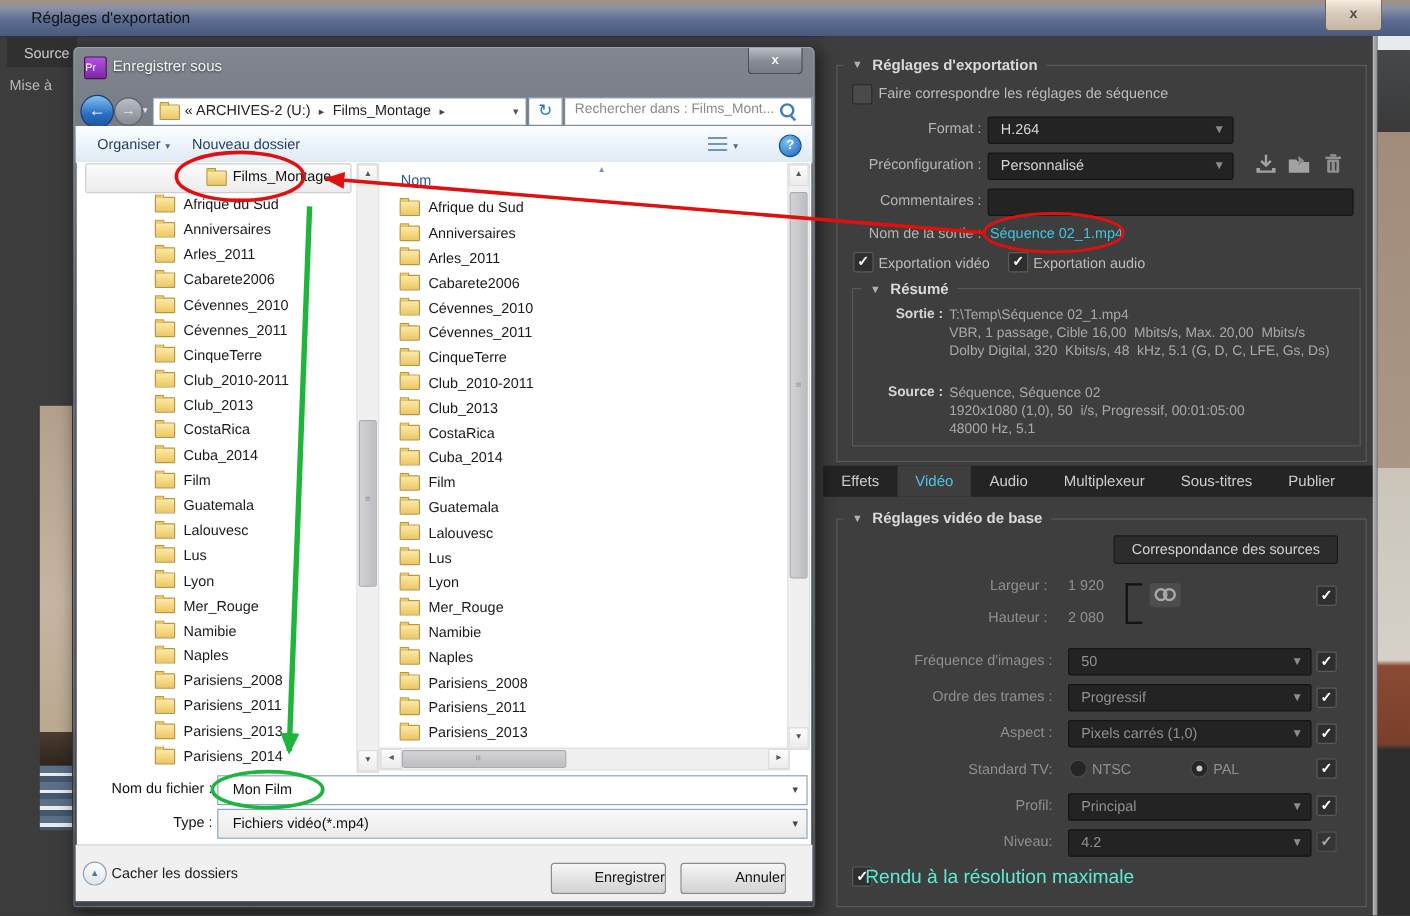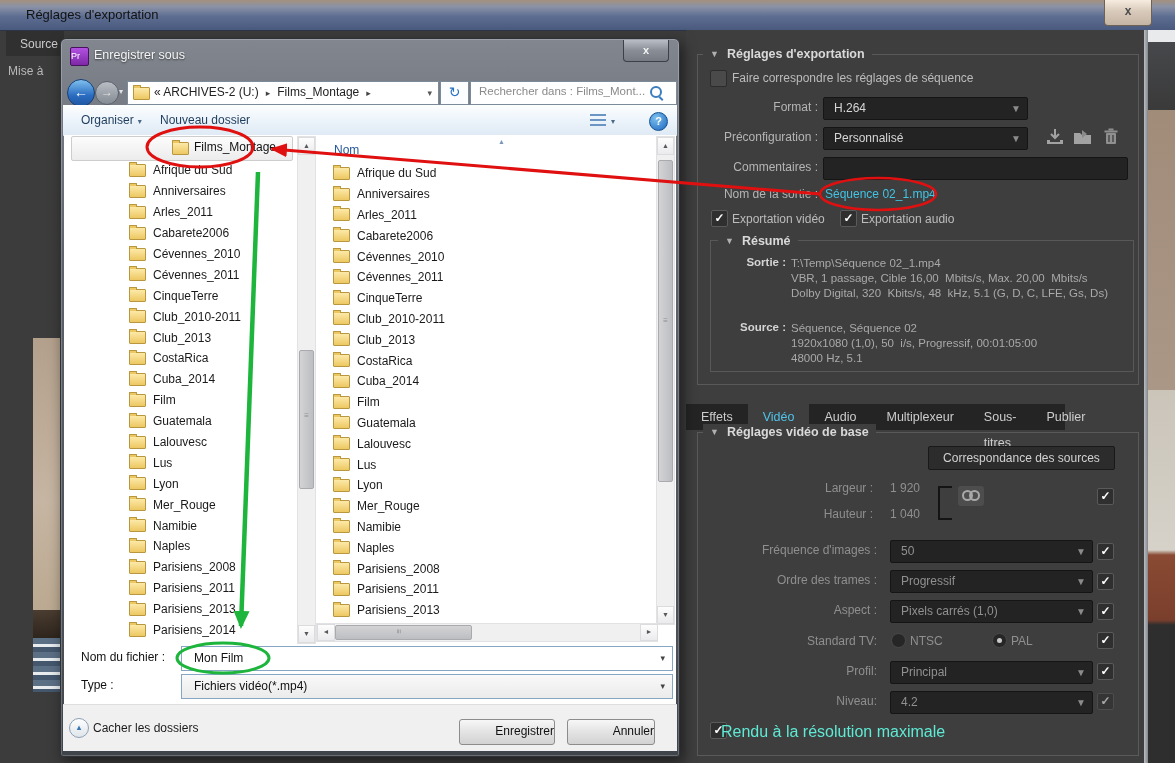--- a/index.html
+++ b/index.html
@@ -53,21 +53,21 @@
   .pcheck{width:15px;height:15px;background:#2f2f2f;border:1px solid #5a5a5a;border-radius:2px;
     color:#fff;font-size:12px;font-weight:bold;line-height:14px;text-align:center;cursor:pointer}
   .pcheck.empty{color:transparent}
   .pcheck.dim{opacity:.55}
   .radio{width:13px;height:13px;border-radius:50%;background:#262626;border:1px solid #4a4a4a;cursor:pointer}
   .radio.sel::after{content:'';position:absolute;left:4px;top:4px;width:5px;height:5px;
     border-radius:50%;background:#c9c9c9}
   .cyanlink{font-size:12px;color:#41c4e3;cursor:pointer}
   .sum-label{font-size:11.5px;font-weight:bold;color:#d4d4d4;text-align:right}
   .sum-lines{font-size:11.5px;color:#a9a9a9;line-height:14.8px;white-space:pre-wrap}
-  .tabbar{left:686px;top:404px;width:379px;height:26px;background:#242424;display:flex}
+  .tabbar{left:686px;top:388px;width:459px;height:26px;background:#242424;display:flex}
   .ptab{padding:0 15px;line-height:26px;font-size:12.5px;color:#cdcdcd;cursor:pointer}
   .ptab.active{background:#3e3e3e;color:#4fc3e8}
   .pbtn{background:#2c2c2c;border:1px solid #191919;border-radius:2px;color:#d2d2d2;
     font-size:12px;text-align:center;cursor:pointer}
   .bracket{width:12px;height:30px;border-left:2px solid #141414;border-top:2px solid #141414;
     border-bottom:2px solid #141414}
   .chainbtn{width:26px;height:20px;background:#4d4d4d;border-radius:3px;cursor:pointer}
   .chainbtn i{position:absolute;width:7px;height:7px;border:2px solid #a8a8a8;border-radius:50%}
   .chainbtn i.c1{left:4px;top:4px}.chainbtn i.c2{left:11px;top:4px}
   .icoBtn{width:20px;height:18px;cursor:pointer}
@@ -135,21 +135,21 @@
   .sb{background:#f0f0f1;border:1px solid #e2e2e4}
   .sb-btn{position:absolute;left:0;width:15px;height:16px;background:linear-gradient(180deg,#fdfdfd,#ebebed);
     border:1px solid #dcdcde;color:#57585c;font-size:7px;text-align:center;line-height:15px;cursor:pointer}
   .sb-thumb{position:absolute;left:1px;width:13px;background:linear-gradient(90deg,#d3d3d5,#bdbec2);
     border:1px solid #a9aaad;border-radius:2px;cursor:pointer}
   .sb-grip{position:absolute;left:2px;width:9px;text-align:center;font-size:8px;color:#8e8f93}
   .hsb-btn{position:absolute;top:0;width:16px;height:15px;background:linear-gradient(180deg,#fdfdfd,#ebebed);
     border:1px solid #dcdcde;color:#57585c;font-size:7px;text-align:center;line-height:14px;cursor:pointer}
   .hsb-thumb{position:absolute;top:1px;height:13px;background:linear-gradient(180deg,#d3d3d5,#bdbec2);
     border:1px solid #a9aaad;border-radius:2px;cursor:pointer}
-  .fld-label{font-size:12px;color:#111;white-space:nowrap}
+  .fld-label{font-size:12px;color:#111;text-align:right;white-space:nowrap}
   .combo{background:#fff;border:1px solid #87a6c4;height:23px;cursor:pointer}
   .combo.grad{background:linear-gradient(180deg,#f9f9f9,#ebebeb)}
   .combo .val{position:absolute;left:12px;top:4px;font-size:12px;color:#111;white-space:nowrap}
   .combo .arr{position:absolute;right:7px;top:6px;font-size:9px;color:#444}
   .d-footer{left:2px;top:665px;width:614px;height:46px;background:#f0f0f0;border-top:1px solid #dedede}
   .hide-circ{left:8px;top:679px;width:18px;height:18px;border-radius:50%;border:1px solid #8ea0b4;
     background:linear-gradient(180deg,#fefefe,#dfe5ea);text-align:center;line-height:16px;
     font-size:9px;color:#3a78b5;cursor:pointer}
   .hide-lbl{left:32px;top:682px;font-size:12px;color:#1b1b1b;cursor:pointer}
   .wbtn{height:24px;border:1px solid #8c8c8c;border-radius:3px;font-size:12px;color:#111;
@@ -237,21 +237,21 @@
   </div>
 
 <div class="abs gbox gbox2"></div>
 <div class="abs sec-head" style="left:703px;top:424px"><span class="tri">▼</span><span>Réglages vidéo de base</span></div>
 
 <div class="abs pbtn" style="left:928px;top:446px;width:185px;height:22px;line-height:22px">Correspondance des sources</div>
 
 <div class="abs r-label dim" style="left:756px;top:481px;width:117px">Largeur :</div>
 <div class="abs dimtxt" style="left:890px;top:481px;font-size:12px">1 920</div>
 <div class="abs r-label dim" style="left:756px;top:507px;width:117px">Hauteur :</div>
-<div class="abs dimtxt" style="left:890px;top:507px;font-size:12px">1 040</div>
+<div class="abs dimtxt" style="left:890px;top:507px;font-size:12px">2 080</div>
 <div class="abs bracket" style="left:938px;top:486px"></div>
 <div class="abs chainbtn" style="left:958px;top:486px">
     <i class="c1"></i>
     <i class="c2"></i>
   </div>
 <div class="abs pcheck" style="left:1097px;top:488px">✓</div>
 
 <div class="abs r-label dim" style="left:700px;top:543px;width:177px">Fréquence d'images :</div>
 <div class="abs pp-select dim" style="left:890px;top:540px;width:191px"><span>50</span><span class="arr">▼</span></div>
 <div class="abs pcheck" style="left:1097px;top:543px">✓</div>

